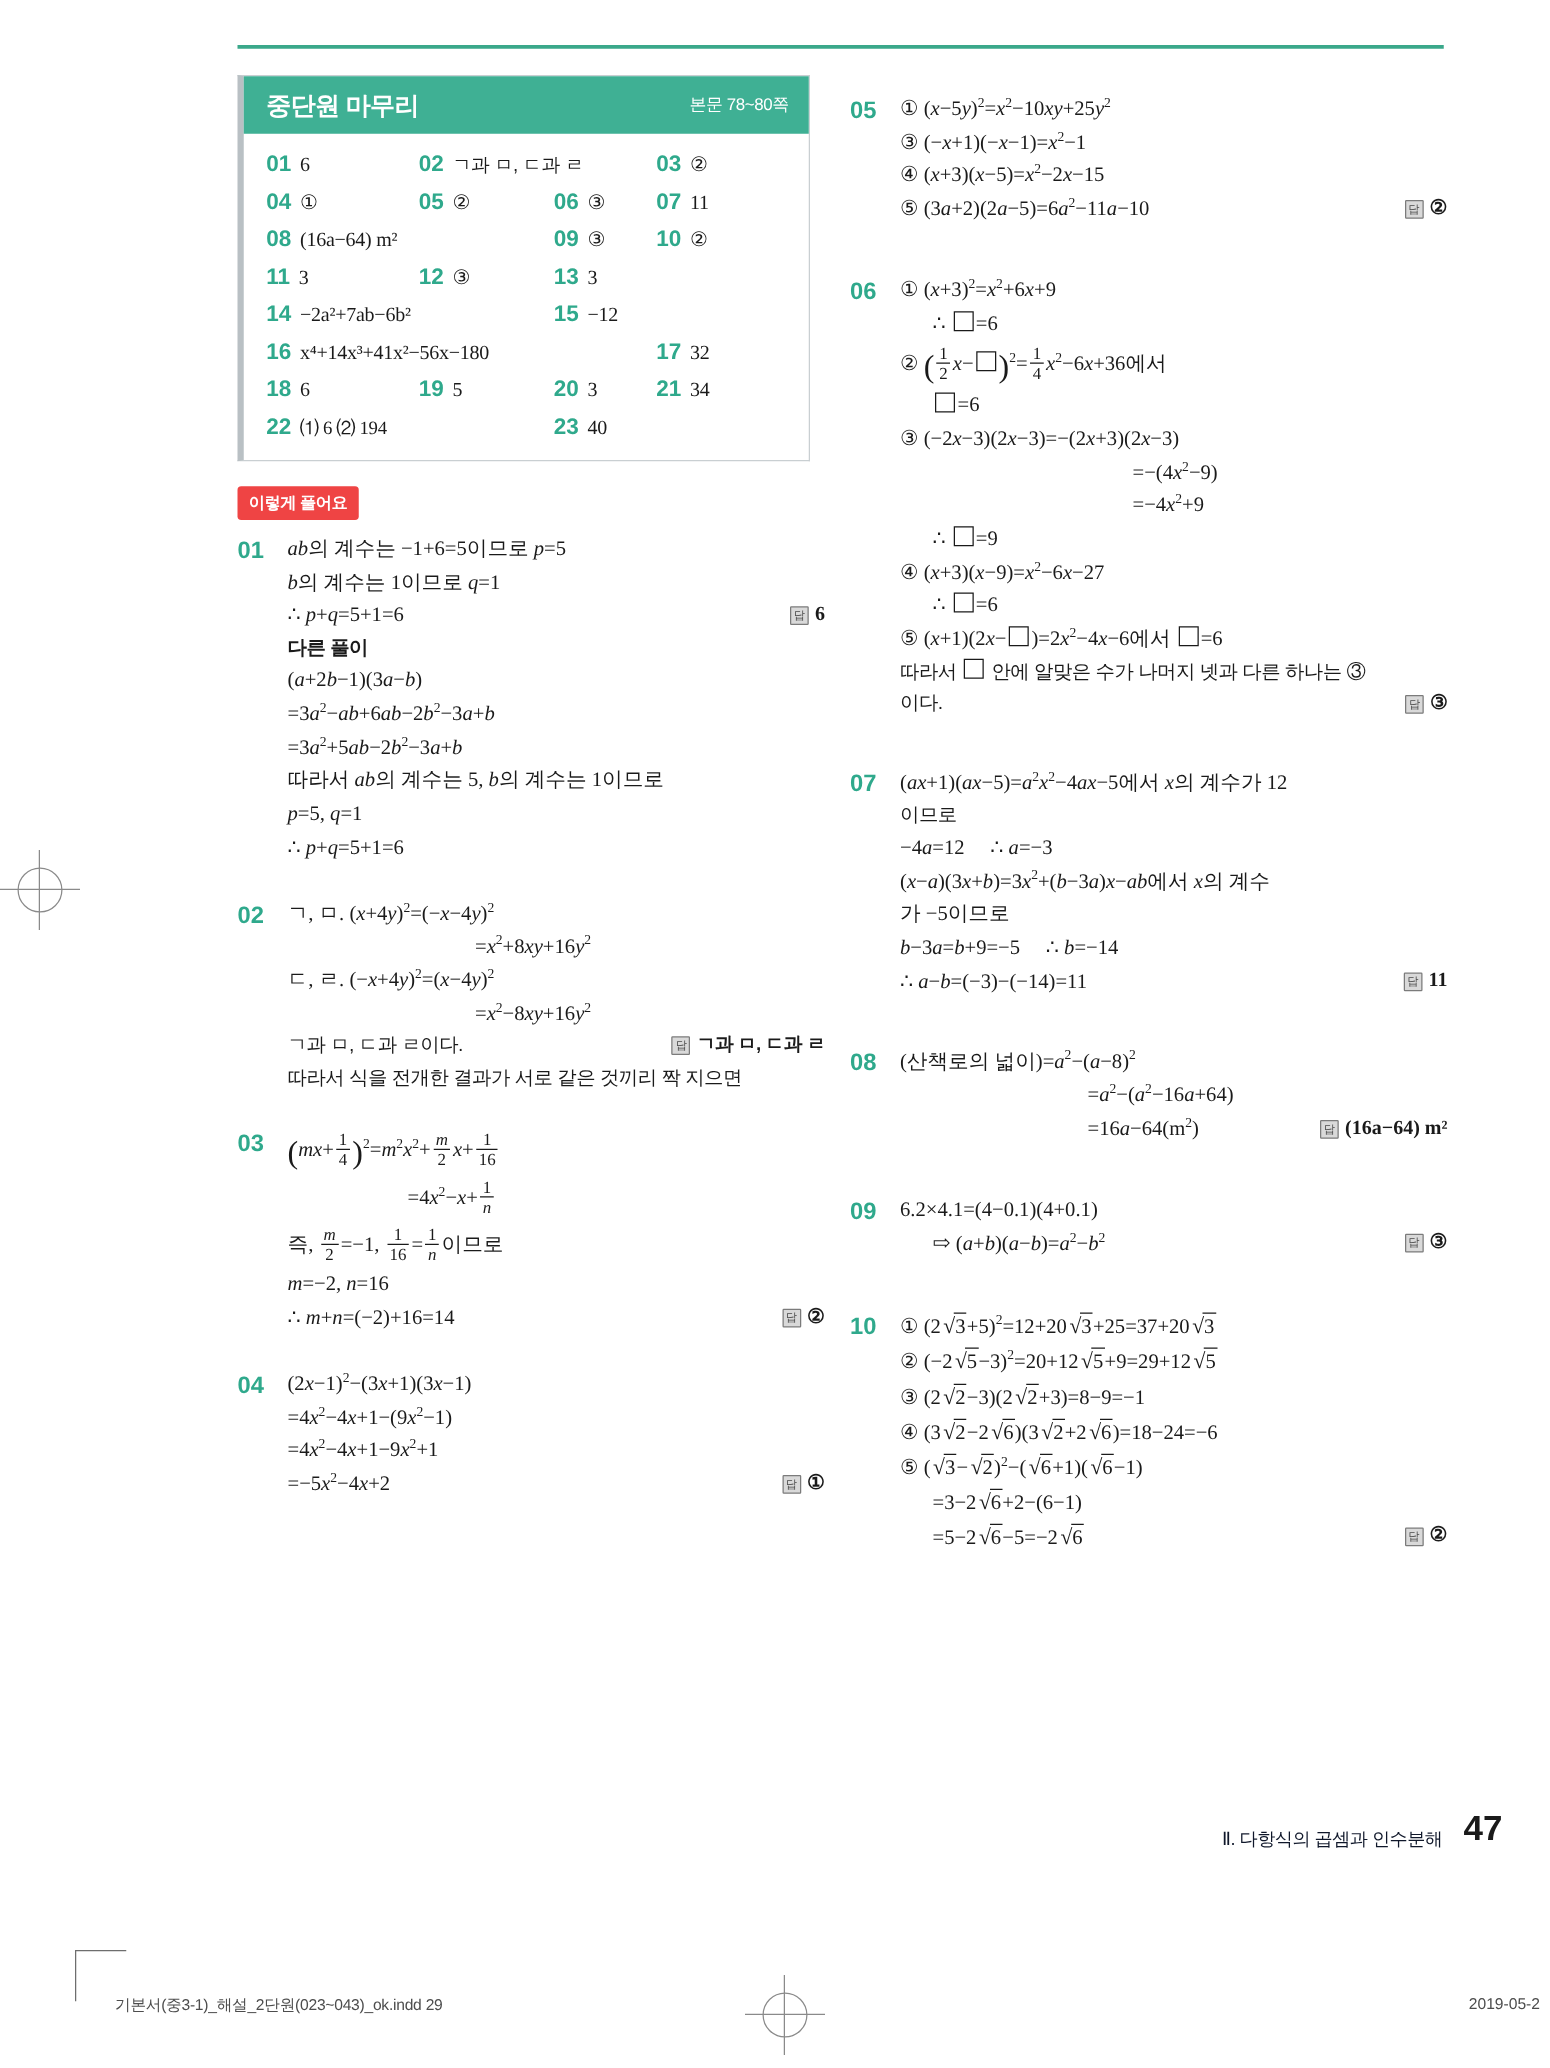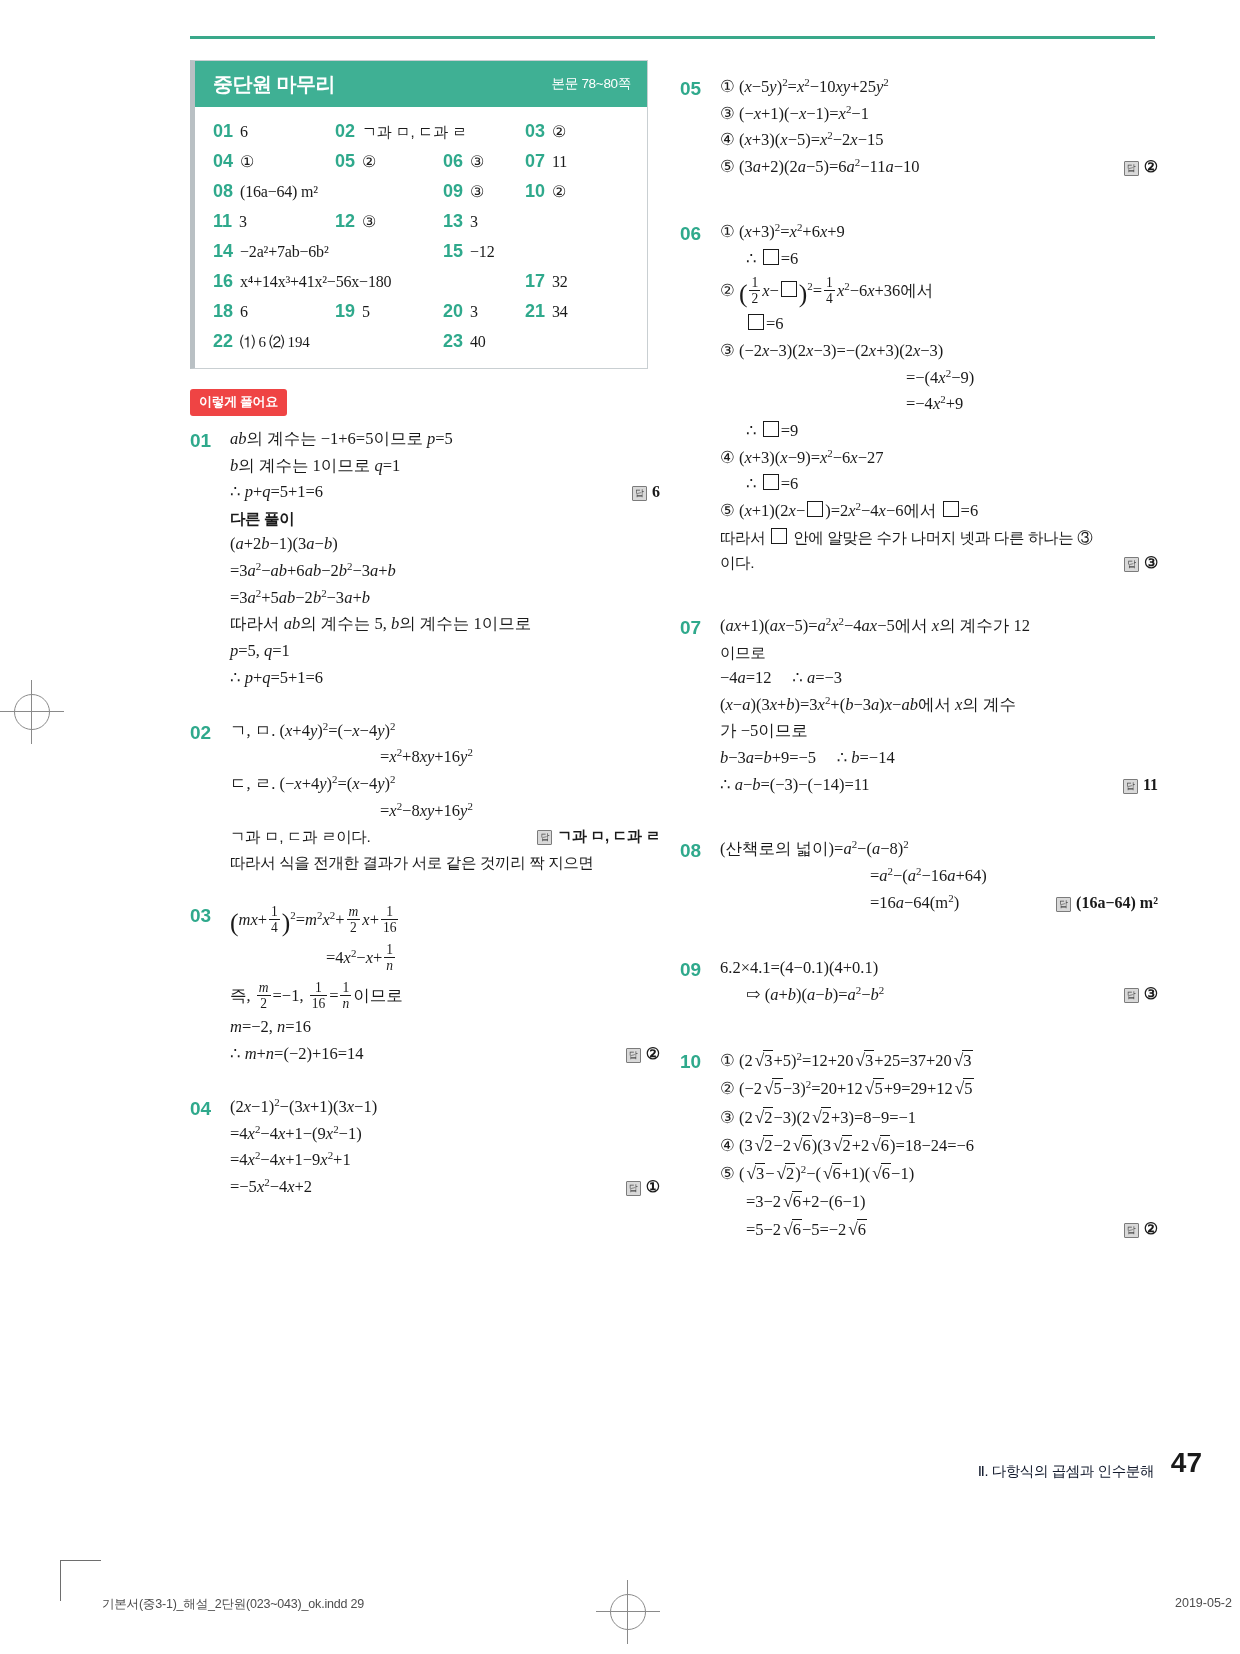--- a/index.html
+++ b/index.html
@@ -67,21 +67,21 @@
   .frac .d{display:block;font-size:0.82em;line-height:1.12;border-top:1.2px solid #1a1a1a;padding:0 2px;}
   .sq{display:inline-block;width:14px;height:14px;border:1.4px solid #1a1a1a;vertical-align:-1px;margin:0 2px;}
   .rad{display:inline-block;position:relative;padding-left:2px;}
   .rad .rs{font-size:1.05em;}
   .rad .rv{border-top:1.1px solid #1a1a1a;padding:0 1px 0 1px;margin-left:-1px;}
   .bigparen{font-size:1.55em;vertical-align:-0.22em;line-height:0;}
   .arrowr{font-size:1.05em;}
 
   
   #footer{position:absolute;left:0;top:1592px;width:1240px;height:50px;}
-  #footer-left{position:absolute;left:102px;top:4px;font-size:12.5px;color:#4d4d4d;letter-spacing:-0.2px;white-space:nowrap;}
+  #footer-left{position:absolute;left:92px;top:4px;font-size:12.5px;color:#4d4d4d;letter-spacing:-0.2px;white-space:nowrap;}
   #footer-right{position:absolute;right:8px;top:4px;font-size:12.5px;color:#4d4d4d;white-space:nowrap;}
   #chapter-line{position:absolute;right:86px;top:1462px;font-size:14.5px;color:#0f172a;letter-spacing:-0.4px;white-space:nowrap;}
   #page-number{position:absolute;right:38px;top:1447px;font-size:28px;font-weight:bold;color:#1a1a1a;font-family:"Liberation Sans",sans-serif;}
 </style>
 </head>
 <body>
 
 <div id="page">
 
   <div class="rule-top"></div>

